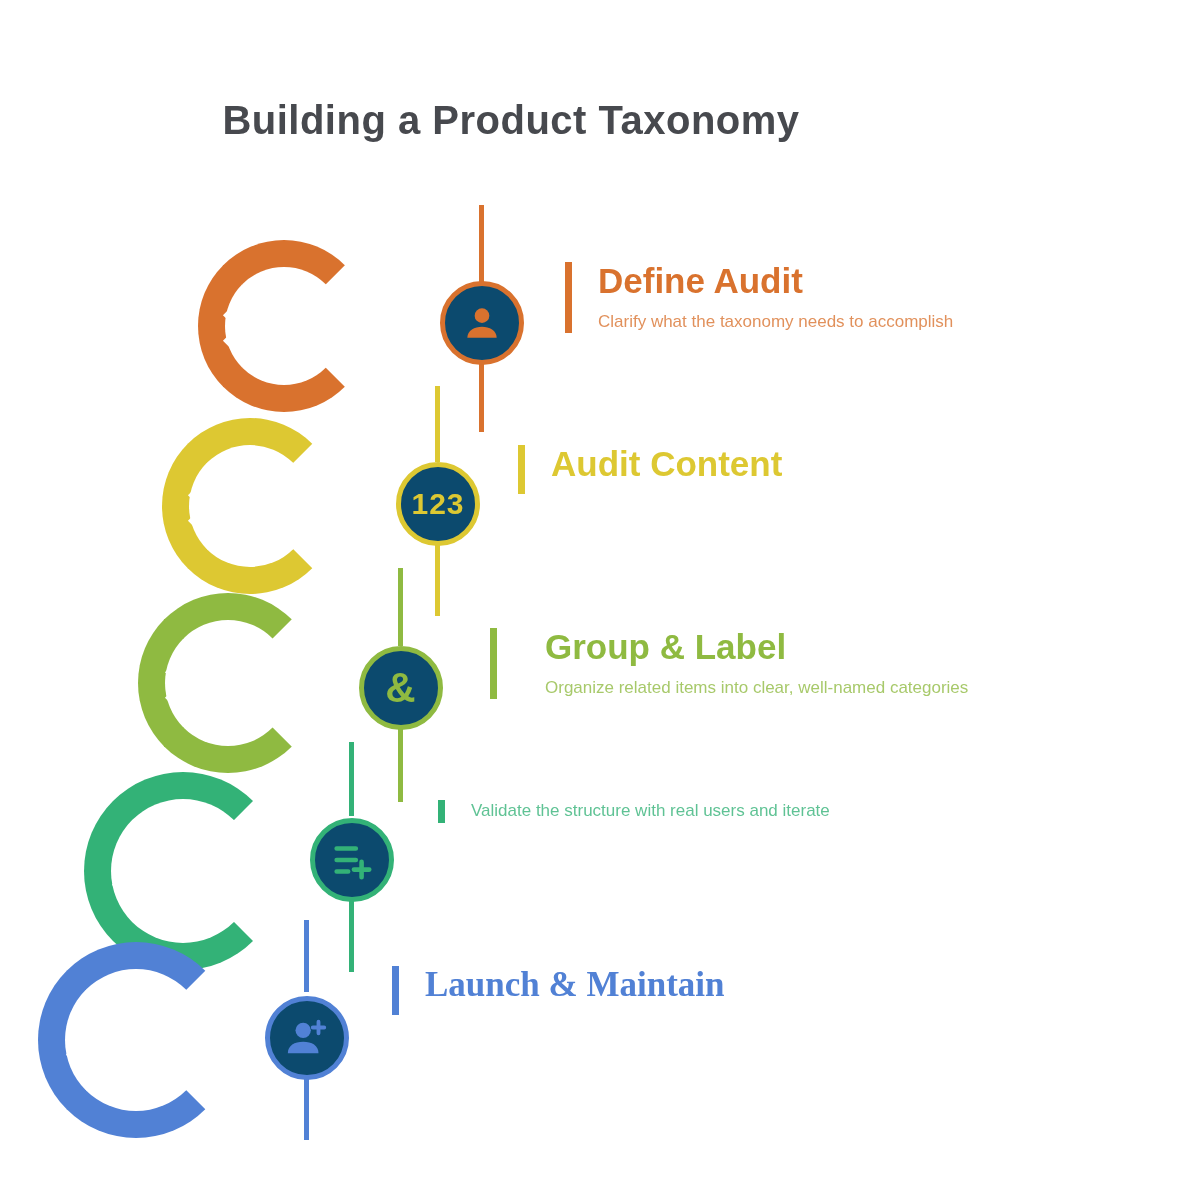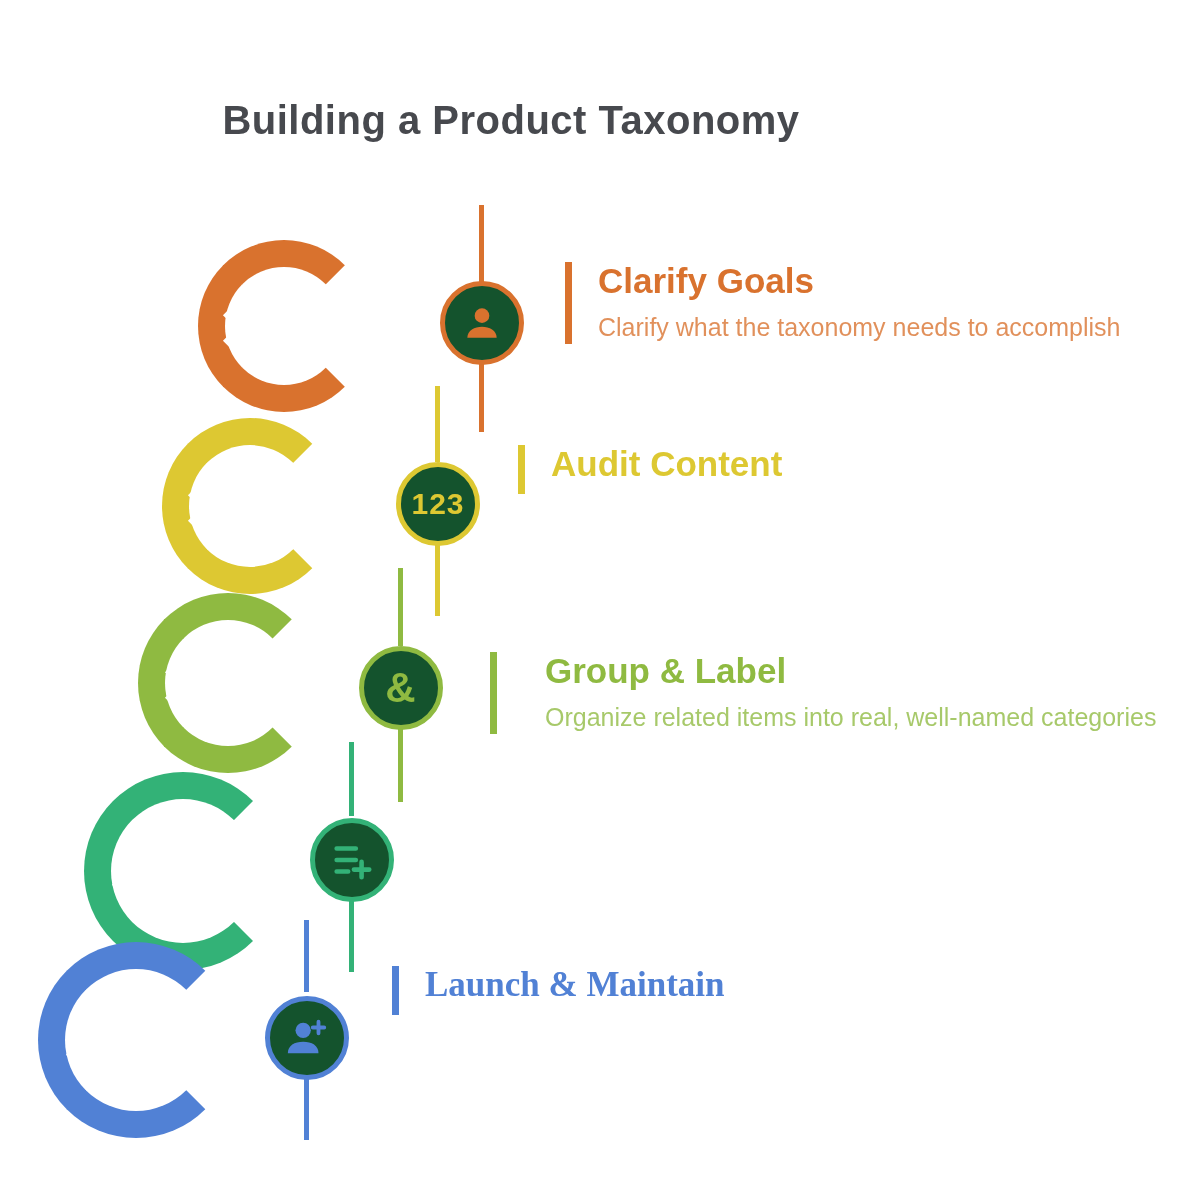--- a/index.html
+++ b/index.html
@@ -19,39 +19,39 @@
     border:27px solid var(--c);
     border-right-color:transparent;
   }
   .chev{
     position:absolute;width:18px;height:18px;z-index:3;
     border:solid #ffffff;border-width:0 10px 10px 0;
     transform:rotate(-45deg);
   }
   .icon-circle{
     position:absolute;width:84px;height:84px;border-radius:50%;
-    background:#14532d;border:5px solid var(--c);box-sizing:border-box;
+    background:#0c4a6e;border:5px solid var(--c);box-sizing:border-box;
     color:var(--c);display:flex;align-items:center;justify-content:center;
     font-weight:bold;z-index:5;
   }
   .icon-circle .glyph{font-size:30px;letter-spacing:1px;}
   .icon-circle .glyph.big{font-size:42px;}
   .vline{
     position:absolute;width:5px;background:var(--c);z-index:1;
   }
   .text-block{
     position:absolute;border-left:7px solid var(--c);
     padding-left:26px;z-index:4;
   }
   .heading{
     font-size:35px;font-weight:bold;color:var(--c);
     margin:0 0 10px 0;line-height:1.1;
   }
   .sub{
-    font-size:25px;color:var(--c);opacity:.78;
+    font-size:17px;color:var(--c);opacity:.78;
     line-height:1.35;max-width:700px;
   }
   svg{display:block;}
 </style>
 </head>
 <body>
 
 <div class="page-title">Building a Product Taxonomy</div>
 
 <div class="step" style="--c: #d9722e;">
@@ -59,21 +59,21 @@
   <div class="chev" style="left:216px;top:314px;"></div>
   <div class="vline" style="left:479px;top:205px;height:80px;"></div>
   <div class="vline" style="left:479px;top:360px;height:72px;"></div>
   <div class="icon-circle" style="left:440px;top:281px;">
     <svg viewBox="0 0 24 24" width="44" height="44" fill="currentColor">
       <circle cx="12" cy="8" r="4"></circle>
       <path d="M4 20c0-4 4-6 8-6s8 2 8 6z"></path>
     </svg>
   </div>
   <div class="text-block" style="left:565px;top:262px;">
-    <div class="heading">Clarify Goals</div>
+    <div class="heading">Define Audit</div>
     <div class="sub">Clarify what the taxonomy needs to accomplish</div>
   </div>
 </div>
 
 <div class="step" style="--c: #ddc832;">
   <div class="ring" style="left:162px;top:418px;width:176px;height:176px;"></div>
   <div class="chev" style="left:181px;top:494px;"></div>
   <div class="vline" style="left:435px;top:386px;height:76px;"></div>
   <div class="vline" style="left:435px;top:544px;height:72px;"></div>
   <div class="icon-circle" style="left:396px;top:462px;">
@@ -85,38 +85,39 @@
 </div>
 
 <div class="step" style="--c: #8fba41;">
   <div class="ring" style="left:138px;top:593px;width:180px;height:180px;"></div>
   <div class="chev" style="left:158px;top:671px;"></div>
   <div class="vline" style="left:398px;top:568px;height:78px;"></div>
   <div class="vline" style="left:398px;top:728px;height:74px;"></div>
   <div class="icon-circle" style="left:359px;top:646px;">
     <span class="glyph big">&amp;</span>
   </div>
-  <div class="text-block" style="left:490px;top:652px;padding-left:48px;">
+  <div class="text-block" style="left:490px;top:628px;padding-left:48px;">
     <div class="heading">Group &amp; Label</div>
-    <div class="sub">Organize related items into real, well-named categories</div>
+    <div class="sub">Organize related items into clear, well-named categories</div>
   </div>
 </div>
 
 <div class="step" style="--c: #33b277;">
   <div class="ring" style="left:84px;top:772px;width:198px;height:198px;"></div>
   <div class="chev" style="left:105px;top:858px;"></div>
   <div class="vline" style="left:349px;top:742px;height:74px;"></div>
   <div class="vline" style="left:349px;top:900px;height:72px;"></div>
   <div class="icon-circle" style="left:310px;top:818px;">
     <svg viewBox="0 0 24 24" width="46" height="46" fill="none" stroke="currentColor" stroke-width="2.4" stroke-linecap="round">
       <path d="M4 6h10M4 12h10M4 18h6"></path>
       <path d="M17 13v8M13 17h8"></path>
     </svg>
   </div>
   <div class="text-block" style="left:438px;top:800px;">
+    <div class="sub">Validate the structure with real users and iterate</div>
   </div>
 </div>
 
 <div class="step" style="--c: #5181d5;">
   <div class="ring" style="left:38px;top:942px;width:196px;height:196px;"></div>
   <div class="chev" style="left:59px;top:1028px;"></div>
   <div class="vline" style="left:304px;top:920px;height:72px;"></div>
   <div class="vline" style="left:304px;top:1078px;height:62px;"></div>
   <div class="icon-circle" style="left:265px;top:996px;">
     <svg viewBox="0 0 24 24" width="46" height="46">

